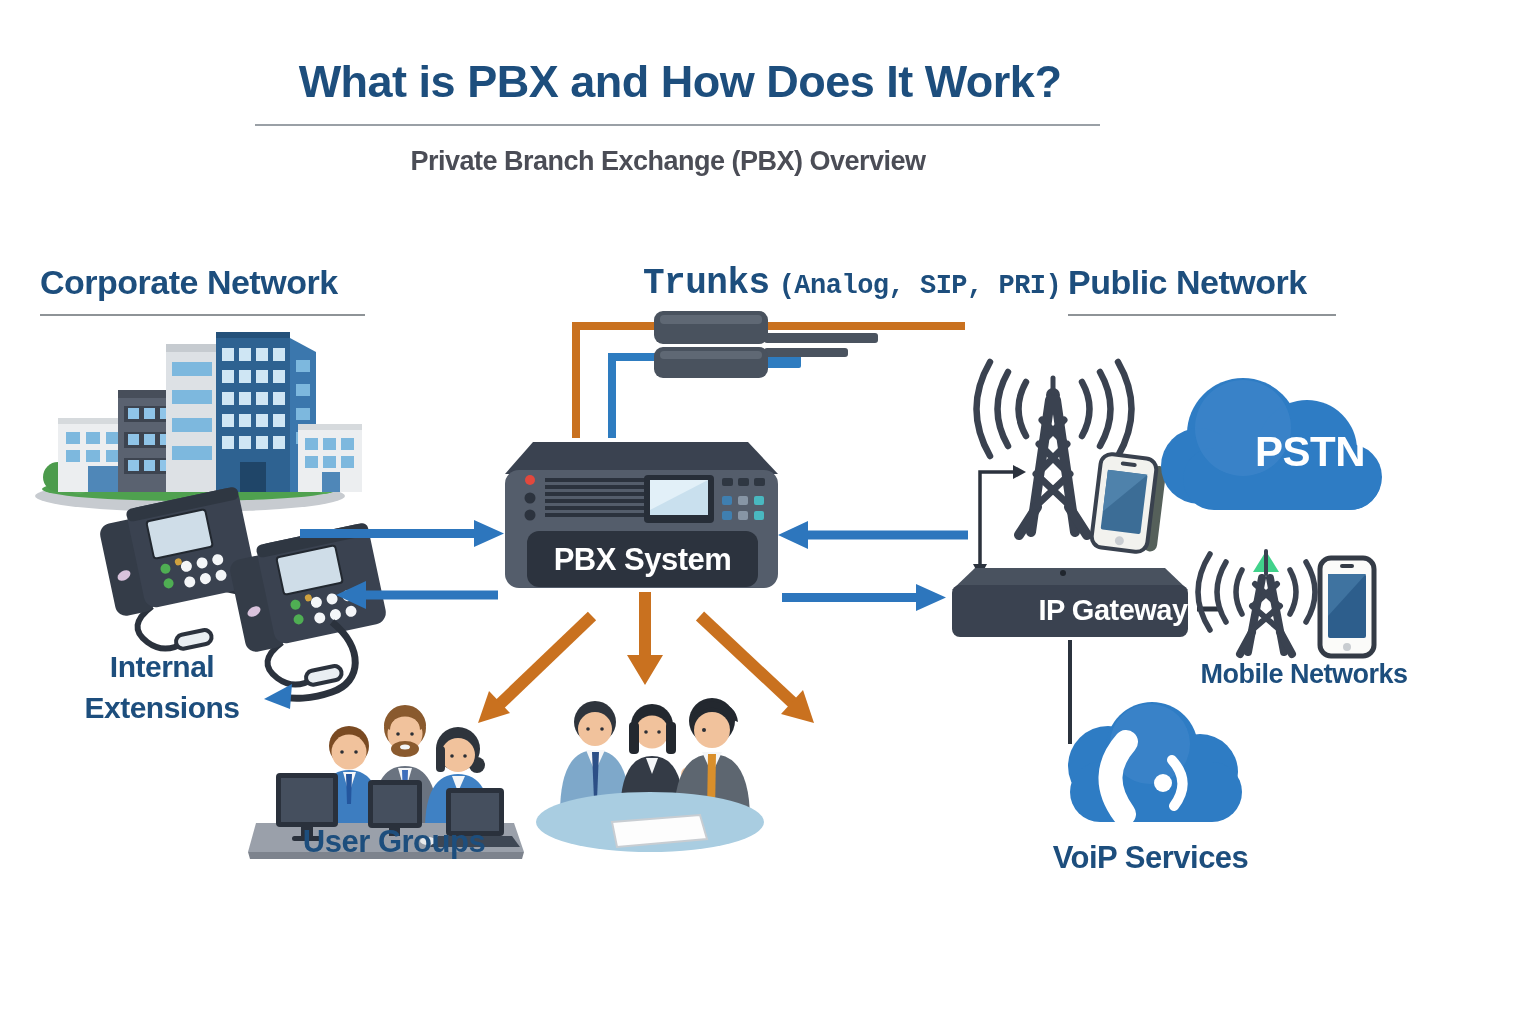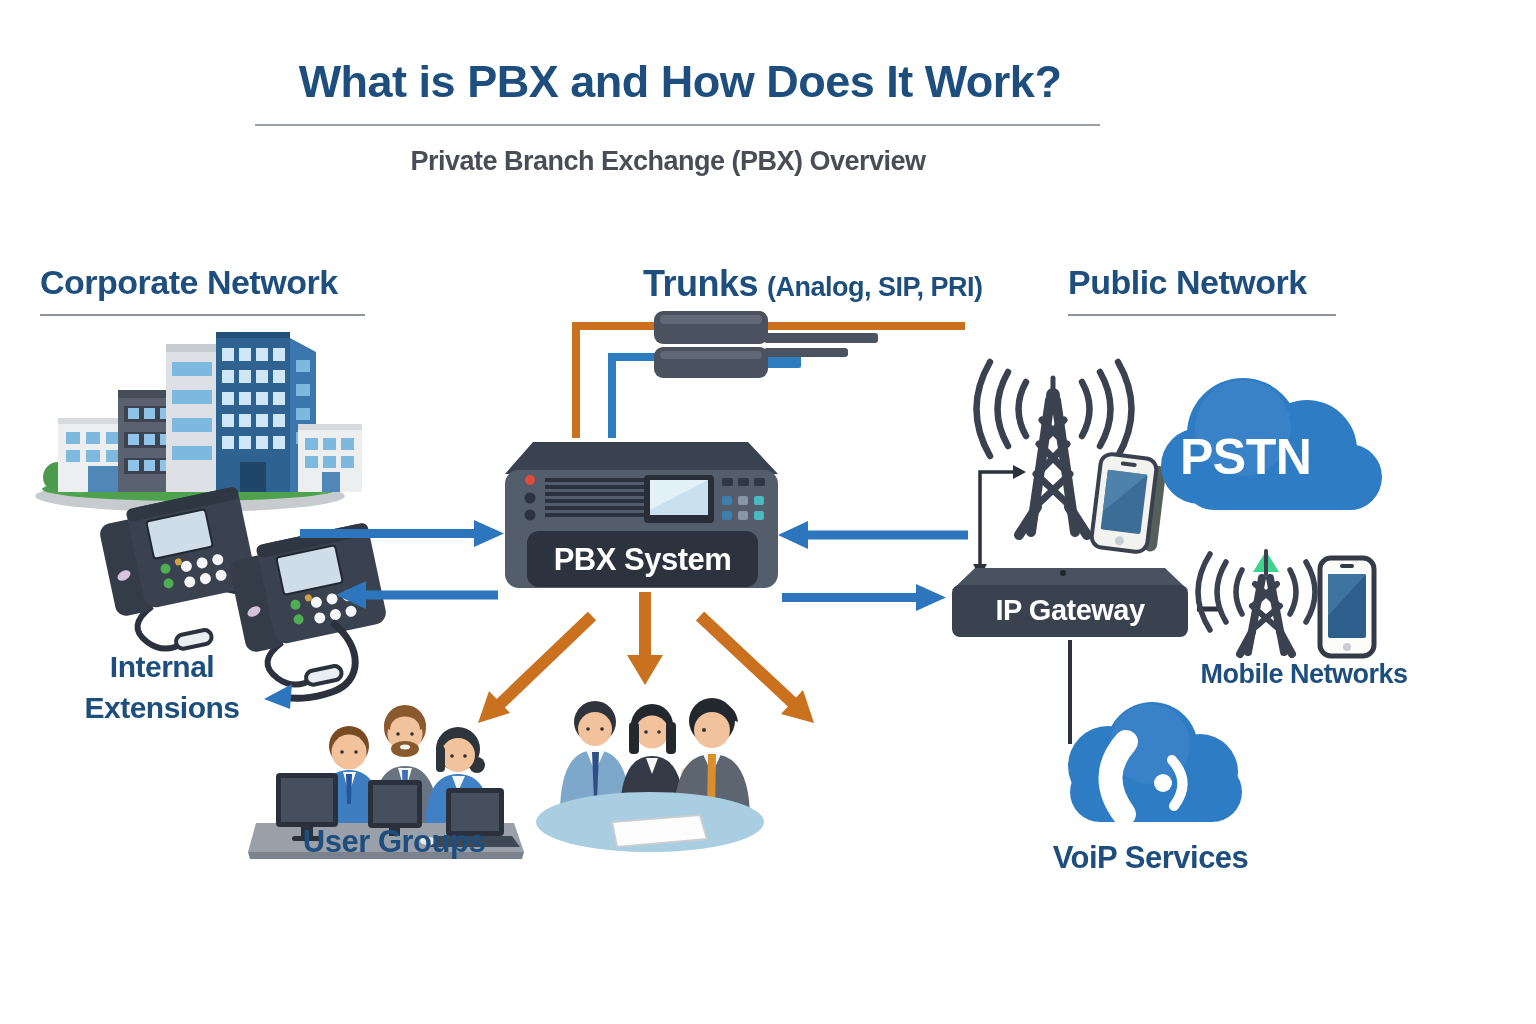--- a/index.html
+++ b/index.html
@@ -21,28 +21,28 @@
   #art{position:absolute;left:0;top:0;z-index:1;}
   .lbl{position:absolute;z-index:2;font-weight:bold;letter-spacing:-0.5px;}
   .blue{color:var(--heading-blue);}
   .white{color:#ffffff;}
   .rule{position:absolute;z-index:2;background:#9aa0a6;height:2px;}
   #title{left:0;top:56px;width:1360px;text-align:center;font-size:45px;}
   #title-rule{left:255px;top:124px;width:845px;}
   #subtitle{left:0;top:146px;width:1336px;text-align:center;font-size:27px;color:var(--subtitle-gray);}
   #corporate-h{left:40px;top:263px;font-size:34px;}
   #corporate-rule{left:40px;top:314px;width:325px;background:#8e9397;}
-  #trunks-h{left:643px;top:263px;display:flex;align-items:baseline;gap:9px;}
+  #trunks-h{left:643px;top:263px;display:flex;align-items:baseline;gap:9px;font-family:Liberation Mono, monospace;}
   #trunks-h .main{font-size:36px;}
   #trunks-h .sub{font-size:27px;}
   #public-h{left:1068px;top:263px;font-size:34px;}
   #public-rule{left:1068px;top:314px;width:268px;background:#8e9397;}
   #pbx-lbl{left:527px;top:542px;width:231px;text-align:center;font-size:31px;}
-  #gw-lbl{left:952px;top:594px;width:236px;text-align:center;font-size:29px;}
-  #pstn-lbl{left:1180px;top:428px;width:185px;text-align:left;font-size:50px;}
+  #gw-lbl{left:952px;top:594px;width:236px;text-align:center;font-size:29px;padding-left:43px;}
+  #pstn-lbl{left:1180px;top:428px;width:185px;text-align:right;font-size:42px;}
   #ext-lbl{left:62px;top:646px;width:200px;text-align:center;font-size:30px;line-height:1.38;}
   #ug-lbl{left:294px;top:824px;width:200px;text-align:center;font-size:31px;}
   #mob-lbl{left:1190px;top:659px;width:228px;text-align:center;font-size:27px;}
   #voip-lbl{left:1038px;top:840px;width:225px;text-align:center;font-size:31px;}
   
   .cloud{fill:var(--cloud-blue);}
   .barrow{fill:var(--arrow-blue);}
   .oarrow{fill:var(--arrow-orange);}
   .oline{stroke:var(--arrow-orange);}
   .thin{stroke:var(--line-dark);fill:none;}

